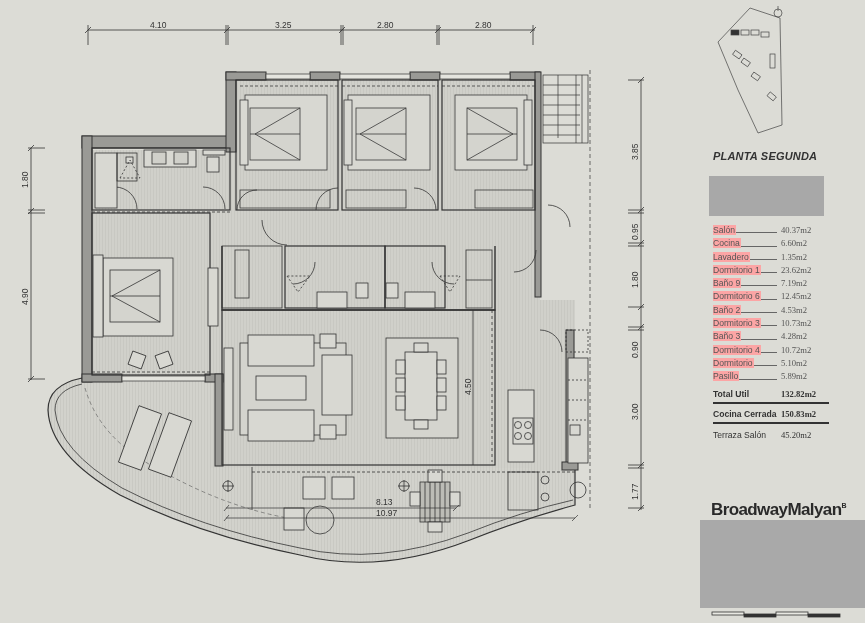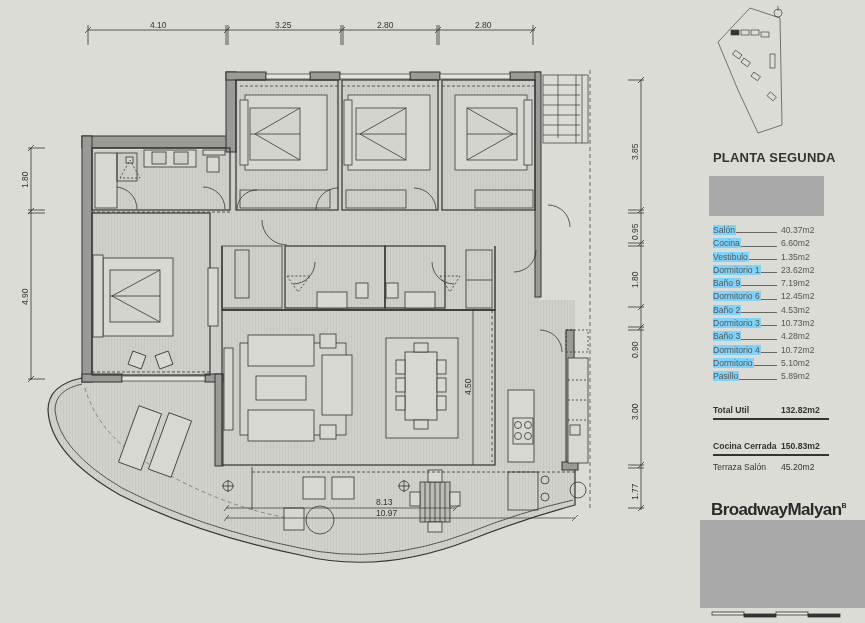--- a/index.html
+++ b/index.html
@@ -1,27 +1,27 @@
 <!DOCTYPE html>
 <html><head>
 <meta charset="utf-8">
 <style>
   html,body{margin:0;padding:0;}
   body{width:865px;height:623px;background:#dcdcd6;overflow:hidden;position:relative;font-family:"Liberation Sans",sans-serif;color:#333;}
   #plan{position:absolute;left:0;top:0;width:865px;height:623px;}
   .dim-text{font-family:"Liberation Sans",sans-serif;font-size:8.5px;fill:#333;}
-  .planta{position:absolute;left:713px;top:150px;font-size:13px;font-weight:bold;color:#333;letter-spacing:0.2px;}
+  .planta{position:absolute;left:713px;top:150px;font-size:11px;font-weight:bold;color:#333;letter-spacing:0.2px;font-style:italic;}
   .grey-box1{position:absolute;left:709px;top:176px;width:115px;height:40px;background:#a8a8a8;}
   .areas{position:absolute;left:713px;top:224px;width:120px;font-size:8.6px;color:#555;}
   .arow{display:flex;height:13.3px;line-height:13.3px;}
   .aname{width:68px;white-space:nowrap;overflow:hidden;position:relative;}
-  .aname span.lbl{background:#7dd3fc;padding-right:1px;position:relative;z-index:1;}
+  .aname span.lbl{background:#fca5a5;padding-right:1px;position:relative;z-index:1;}
   .aname:after{content:"";position:absolute;left:0;right:4px;bottom:4px;border-bottom:1px solid #666;}
-  .aval{width:52px;}
-  .tot{display:flex;font-weight:bold;color:#333;height:14px;line-height:14px;margin-top:19px;}
+  .aval{width:52px;font-family:Liberation Serif, serif;}
+  .tot{display:flex;font-weight:bold;color:#333;height:14px;line-height:14px;margin-top:3px;}
   .tot .aname{width:68px;}
   .tot .aname:after{display:none;}
   .rule{border-bottom:2px solid #333;width:116px;margin-top:1px;}
   .terr{display:flex;color:#333;margin-top:5px;height:13px;line-height:13px;align-items:flex-end;}
   .terr .aname:after{display:none;}
   .brand{position:absolute;left:711px;top:500px;font-size:17px;font-weight:bold;color:#2a2a2a;letter-spacing:-0.6px;white-space:nowrap;}
   .brand sup{font-size:7px;vertical-align:top;position:relative;top:2px;letter-spacing:0;}
   .grey-box2{position:absolute;left:700px;top:520px;width:165px;height:88px;background:#a9a9a9;}
 </style>
 </head>
@@ -352,21 +352,21 @@
 <div class="areas">
   <div class="arow">
       <div class="aname"><span class="lbl">Salón</span></div>
       <div class="aval">40.37m2</div>
     </div>
   <div class="arow">
       <div class="aname"><span class="lbl">Cocina</span></div>
       <div class="aval">6.60m2</div>
     </div>
   <div class="arow">
-      <div class="aname"><span class="lbl">Vestibulo</span></div>
+      <div class="aname"><span class="lbl">Lavadero</span></div>
       <div class="aval">1.35m2</div>
     </div>
   <div class="arow">
       <div class="aname"><span class="lbl">Dormitorio 1</span></div>
       <div class="aval">23.62m2</div>
     </div>
   <div class="arow">
       <div class="aname"><span class="lbl">Baño 9</span></div>
       <div class="aval">7.19m2</div>
     </div>

